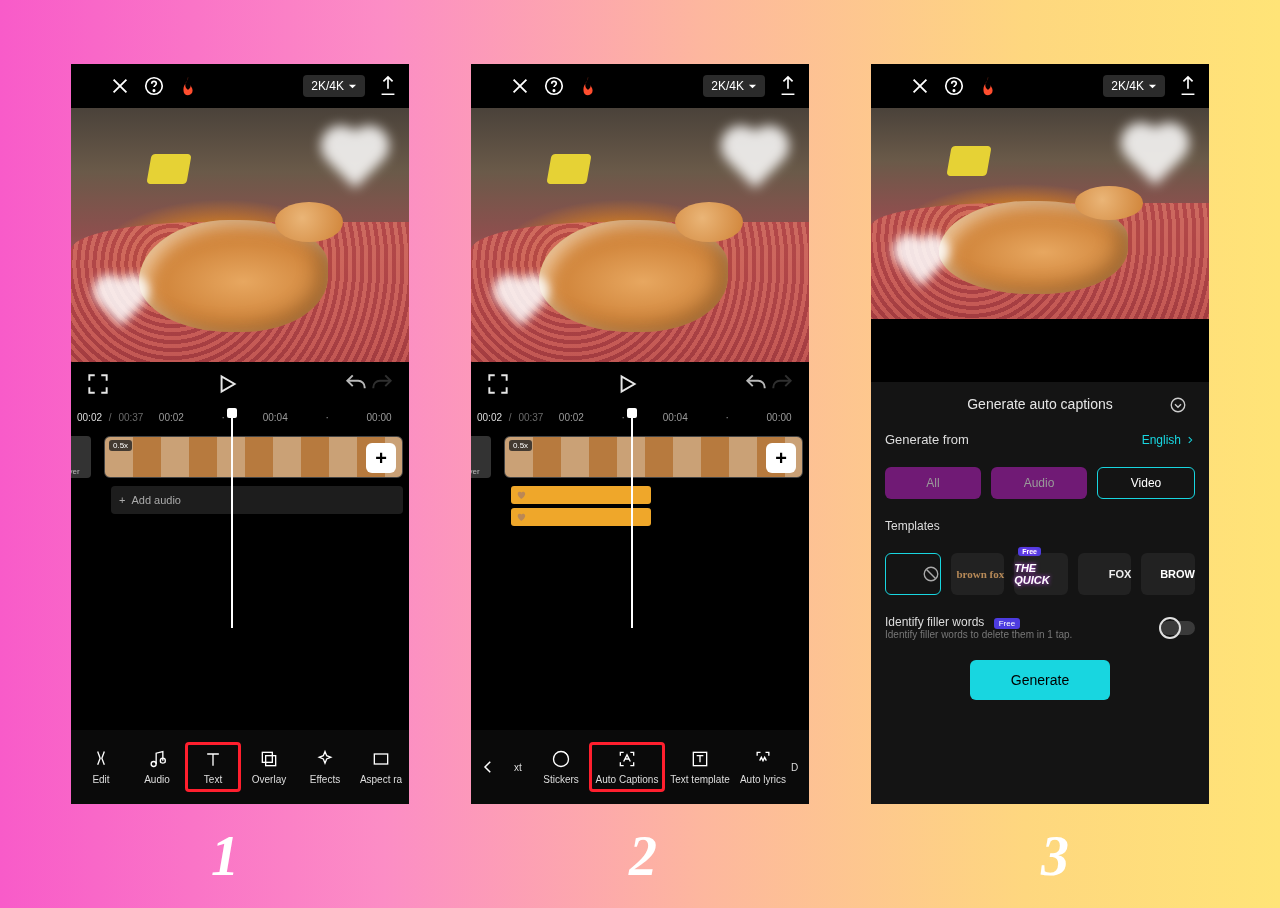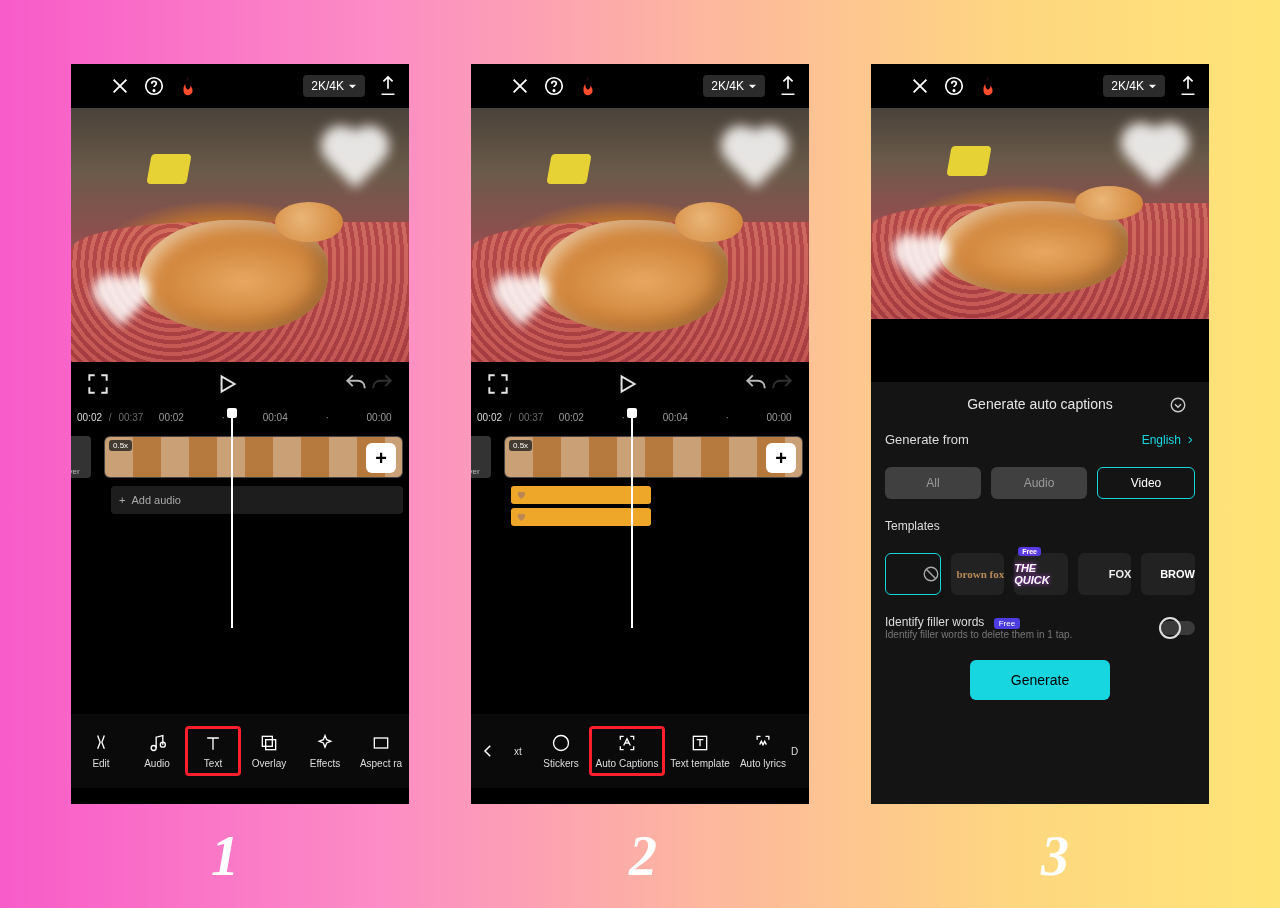--- a/index.html
+++ b/index.html
@@ -91,37 +91,37 @@
   .clip{position:absolute;top:8px;left:33px;right:6px;height:42px;border-radius:6px;overflow:hidden;
     background:repeating-linear-gradient(90deg,#caa176 0 28px,#b77a3e 28px 56px);
     border:1px solid #444}
   .clip .speed{position:absolute;top:3px;left:4px;background:#202020cc;border-radius:3px;font-size:8px;padding:1px 4px}
   .clip .plus{position:absolute;right:6px;top:6px;width:30px;height:30px;border-radius:6px;background:#fff;color:#000;display:flex;align-items:center;justify-content:center;font-size:20px;font-weight:600}
   .addaudio{position:absolute;top:58px;left:40px;right:6px;height:28px;background:#1d1d1d;border-radius:4px;color:#aaa;font-size:11px;padding-left:8px;display:flex;align-items:center;gap:6px}
   .fxbar{position:absolute;left:40px;width:140px;height:18px;background:#efa72a;border-radius:3px;display:flex;align-items:center;padding-left:5px}
   .fxbar svg{width:10px;height:10px;fill:#b85}
 
   
-  .toolbar{position:absolute;bottom:16px;left:0;right:0;height:74px;background:#0a0a0a;display:flex;align-items:center;justify-content:flex-start;padding:0 2px}
+  .toolbar{position:absolute;bottom:0;left:0;right:0;height:74px;background:#0a0a0a;display:flex;align-items:center;justify-content:flex-start;padding:0 2px}
   .tool{flex:0 0 56px;display:flex;flex-direction:column;align-items:center;gap:5px;font-size:10px;color:#ddd}
   .tool svg{width:20px;height:20px;stroke:#fff;fill:none;stroke-width:1.6}
   .tool.hl{border:3px solid #ff1f2e;border-radius:4px;padding:4px 2px;}
   .backarrow{flex:0 0 30px;display:flex;align-items:center;justify-content:center}
   .tool.cut{flex:0 0 30px;font-size:10px}
   .trail{flex:0 0 22px;font-size:10px;color:#ddd}
 
   
   .panel3 .preview{aspect-ratio:1.6}
   .captions-sheet{position:absolute;top:318px;left:0;right:0;bottom:0;background:#141414;color:#ddd;padding:14px;display:flex;flex-direction:column;gap:20px;font-size:13px}
   .sheet-title{text-align:center;font-size:14px;color:#e5e5e5;position:relative}
   .sheet-close{position:absolute;right:8px;top:0}
   .row{display:flex;align-items:center;justify-content:space-between}
   .lang{color:#18d6e0;font-size:12px;display:flex;align-items:center;gap:4px}
   .seg3{display:flex;gap:10px}
-  .seg3 button{flex:1;height:32px;background:#404040;border:none;border-radius:6px;color:#9a9a9a;font-size:12px}
+  .seg3 button{flex:1;height:32px;background:#701a75;border:none;border-radius:6px;color:#9a9a9a;font-size:12px}
   .seg3 button.active{border:1.5px solid #18d6e0;color:#fff;background:transparent}
   .tmplrow{display:flex;gap:10px}
   .tmpl{flex:1;height:42px;background:#222;border-radius:6px;display:flex;align-items:center;justify-content:flex-end;font-size:11px;font-weight:600;font-style:italic;position:relative}
   .tmpl.none{border:1.5px solid #18d6e0;background:transparent}
   .tmpl .badge{position:absolute;top:-6px;left:4px;background:#4d3ce0;color:#fff;font-size:7px;border-radius:3px;padding:1px 4px;font-style:normal}
   .filler{display:flex;align-items:center;justify-content:space-between}
   .filler .lbl{font-size:12px}
   .filler .sub{font-size:10px;color:#777}
   .freebadge{background:#4d3ce0;color:#fff;font-size:8px;border-radius:3px;padding:1px 5px;margin-left:6px}
   .toggle{width:34px;height:14px;background:#3a3a3a;border-radius:8px;position:relative}

